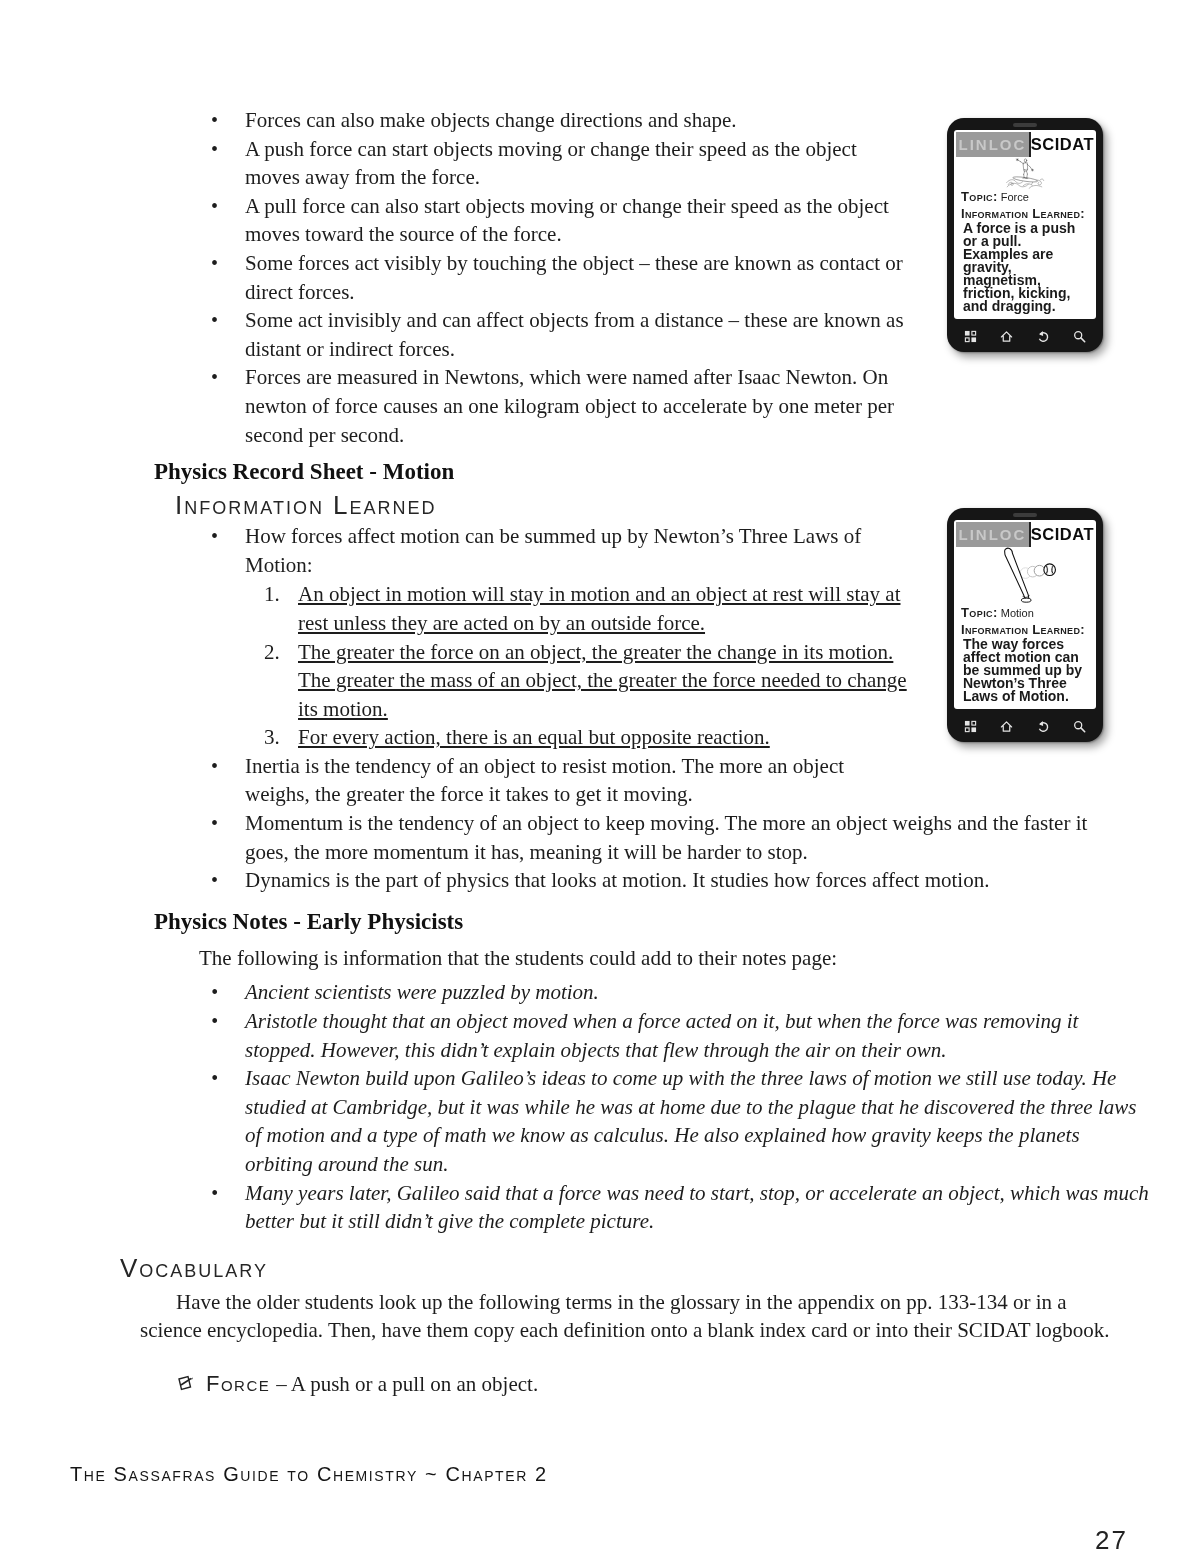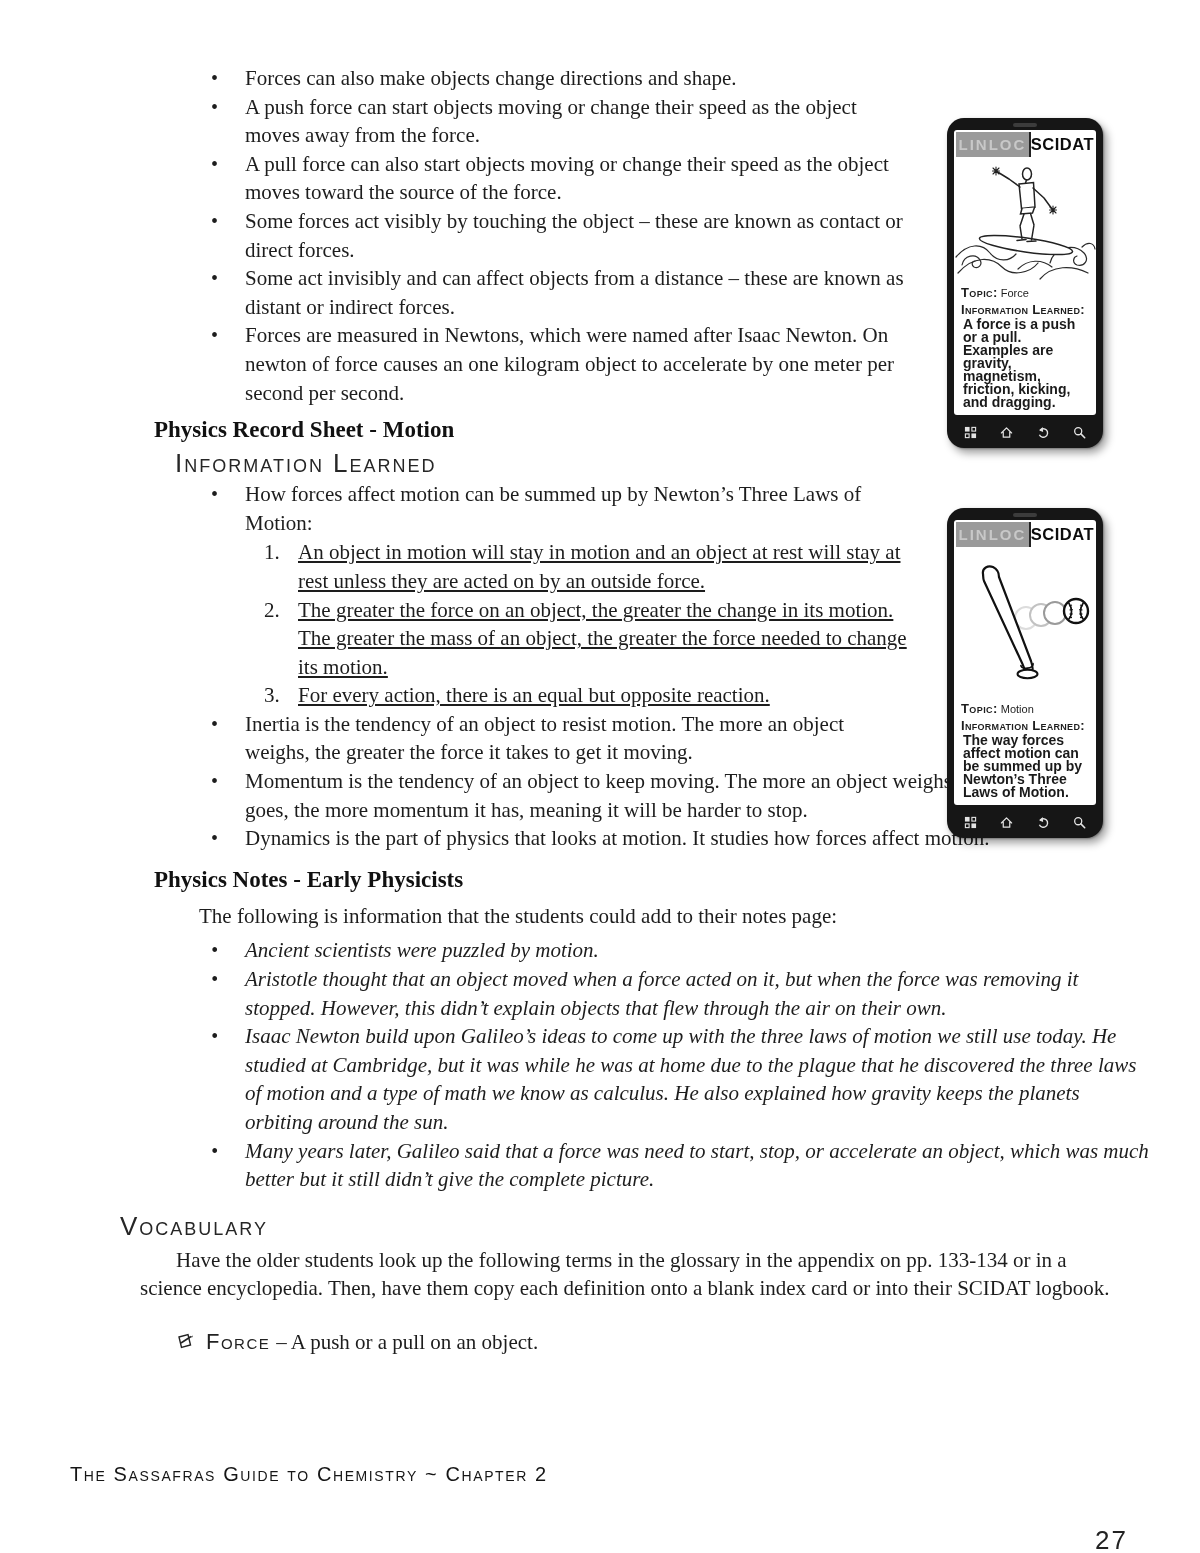--- a/index.html
+++ b/index.html
@@ -1,21 +1,21 @@
 <!DOCTYPE html>
 <html><head>
 <meta charset="utf-8">
 <style>
   html,body { margin:0; padding:0; background:#e8e8e8; }
   .page {
     position:relative; width:1200px; height:1553px; margin:0 auto;
     background:#ffffff; overflow:hidden;
     font-family:"Liberation Serif", serif; color:#1d1d1d;
   }
-  .content { padding-top:64px; }
+  .content { padding-top:106px; }
 
   
   ul.blist { list-style:none; margin:0; padding:0 0 0 245px; }
   ul.blist li {
     position:relative; font-size:21px; line-height:28.6px; margin:0;
   }
   ul.blist li::before {
     content:"\2022"; position:absolute; left:-34px; top:0;
     font-size:20px;
   }
@@ -65,21 +65,21 @@
     font-size:20px; letter-spacing:1.6px; color:#161616;
   }
   .footer-page {
     position:absolute; left:1095px; top:1525px;
     font-family:"Liberation Sans", sans-serif;
     font-size:26px; letter-spacing:2px; color:#222;
   }
 
   
   .phone {
-    position:absolute; left:947px; width:156px; height:330px;
+    position:absolute; left:947px; width:156px; height:234px;
     background:#161616; border-radius:17px;
     box-shadow:4px 5px 9px rgba(0,0,0,0.38), 1px 1px 2px rgba(0,0,0,0.3);
   }
   .phone.p1 { top:118px; }
   .phone.p2 { top:508px; }
   .speaker {
     position:absolute; top:5px; left:50%; transform:translateX(-50%);
     width:24px; height:4px; background:#3c3c3c; border-radius:2px;
   }
   .screen {

